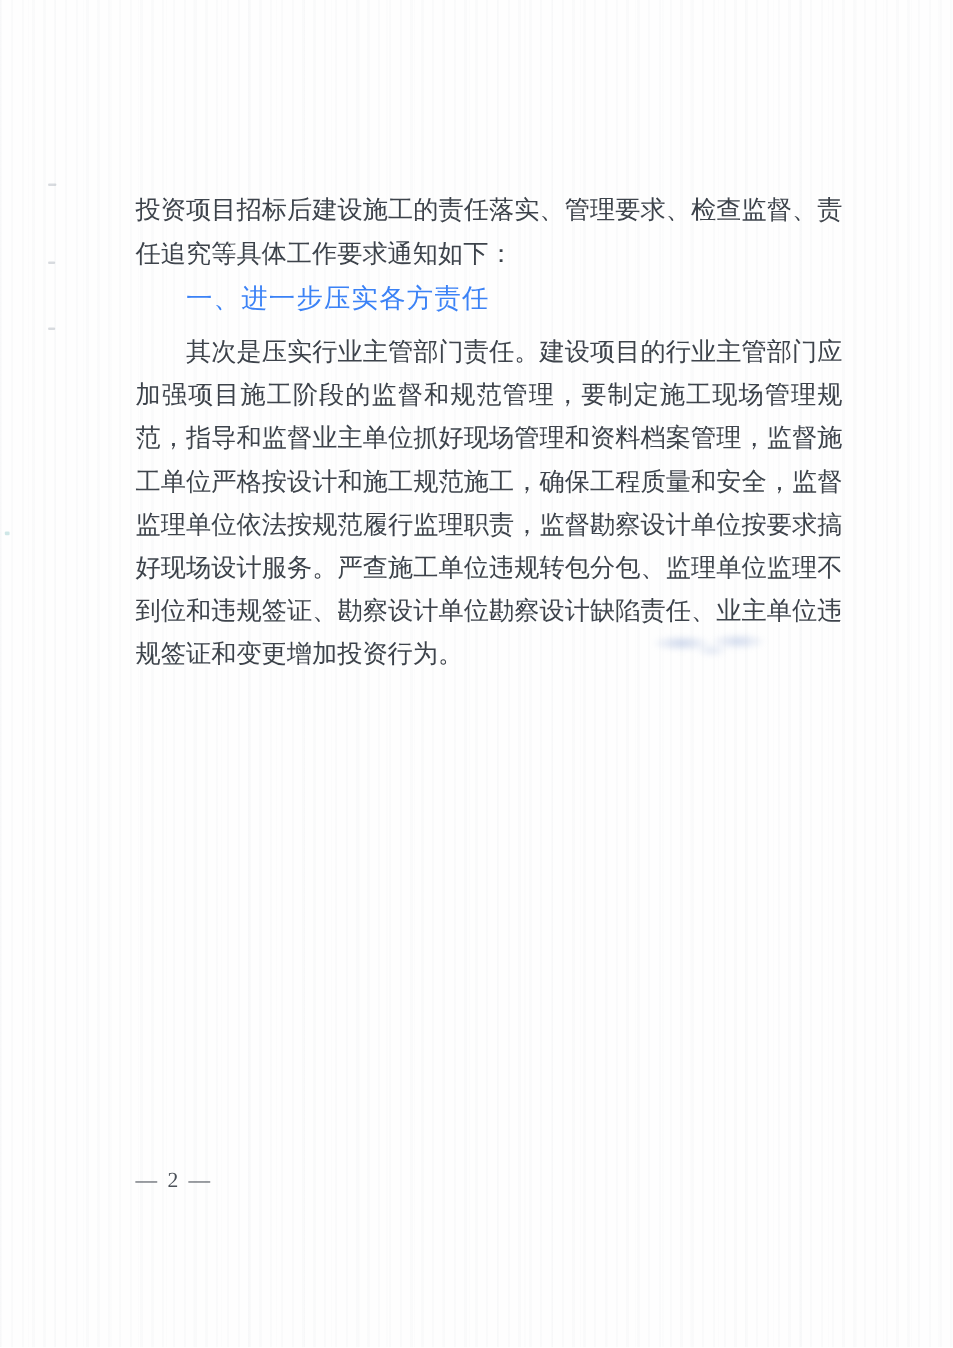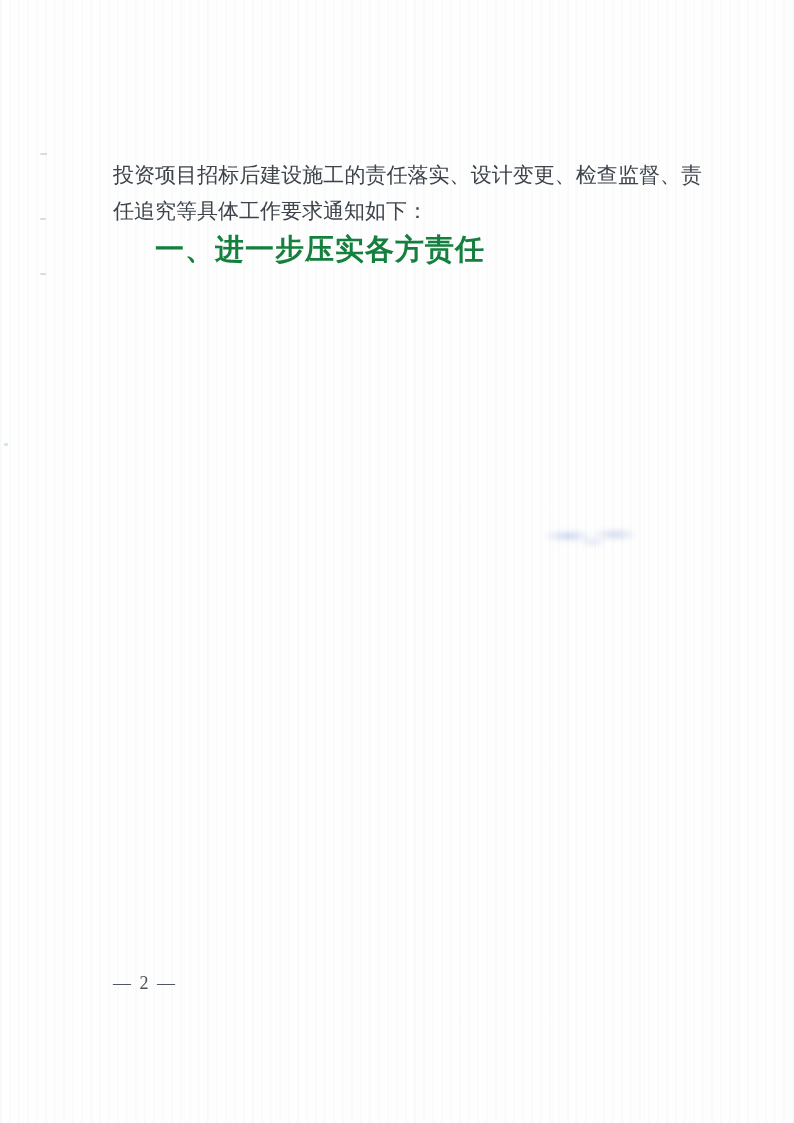--- a/index.html
+++ b/index.html
@@ -41,24 +41,24 @@
     line-height: 36px;
     color: #3d434b;
     text-align: justify;
     text-justify: inter-character;
     letter-spacing: 0;
   }
   .indent { text-indent: 42px; }
   .heading {
     margin: 2px 0 0 0;
     font-family: "Liberation Sans", "DejaVu Sans", sans-serif;
-    font-weight: bold;
-    font-size: 29px;
+    font-weight: normal;
+    font-size: 22px;
     line-height: 36px;
-    color: #15803d;
+    color: #3b82f6;
     text-indent: 42px;
     letter-spacing: 1px;
   }
   .para-1 { margin-top: 3px; }
   .para-2 { margin-top: 8px; }
   .para-3 { margin-top: 8px; }
   .page-number {
     position: absolute;
     left: 113px;
     top: 973px;
@@ -93,25 +93,26 @@
   .speck-2 { left: 40px; top: 218px; width: 6px; height: 2px; }
   .speck-3 { left: 40px; top: 273px; width: 6px; height: 2px; }
   .speck-4 { left: 4px;  top: 443px; width: 4px; height: 3px; background: rgba(120,190,190,0.35); }
 </style>
 </head>
 <body>
 
 <div class="page">
 
   <div class="content">
-    <p class="body-text">投资项目招标后建设施工的责任落实、设计变更、检查监督、责任追究等具体工作要求通知如下：</p>
+    <p class="body-text">投资项目招标后建设施工的责任落实、管理要求、检查监督、责任追究等具体工作要求通知如下：</p>
 
     <h2 class="heading">一、进一步压实各方责任</h2>
 
 
+    <p class="body-text indent para-2">其次是压实行业主管部门责任。建设项目的行业主管部门应加强项目施工阶段的监督和规范管理，要制定施工现场管理规范，指导和监督业主单位抓好现场管理和资料档案管理，监督施工单位严格按设计和施工规范施工，确保工程质量和安全，监督监理单位依法按规范履行监理职责，监督勘察设计单位按要求搞好现场设计服务。严查施工单位违规转包分包、监理单位监理不到位和违规签证、勘察设计单位勘察设计缺陷责任、业主单位违规签证和变更增加投资行为。</p>
 
   </div>
 
   <div class="ink-bleed"></div>
 
   <div class="speck speck-1"></div>
   <div class="speck speck-2"></div>
   <div class="speck speck-3"></div>
   <div class="speck speck-4"></div>
 

